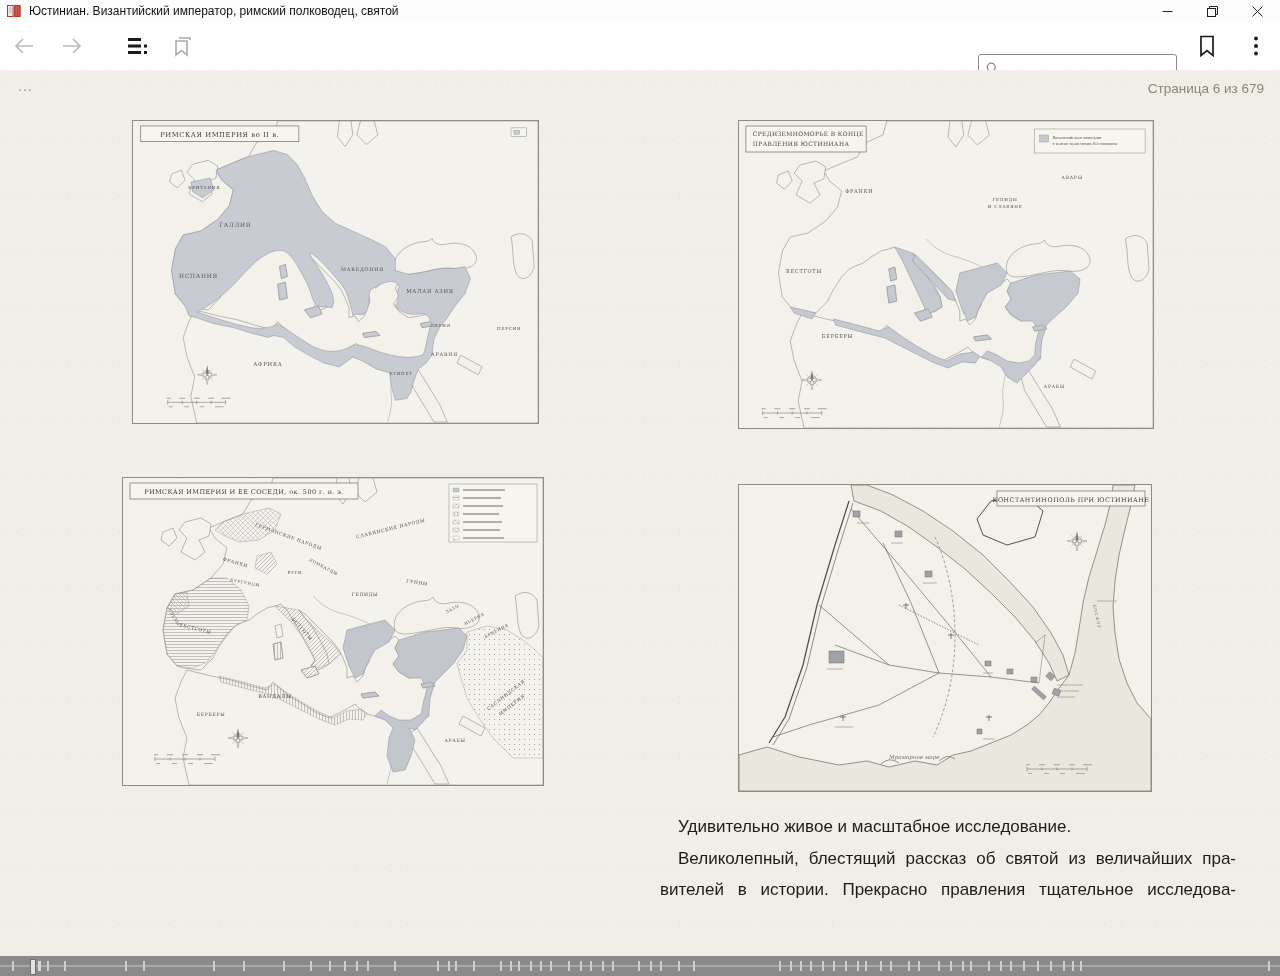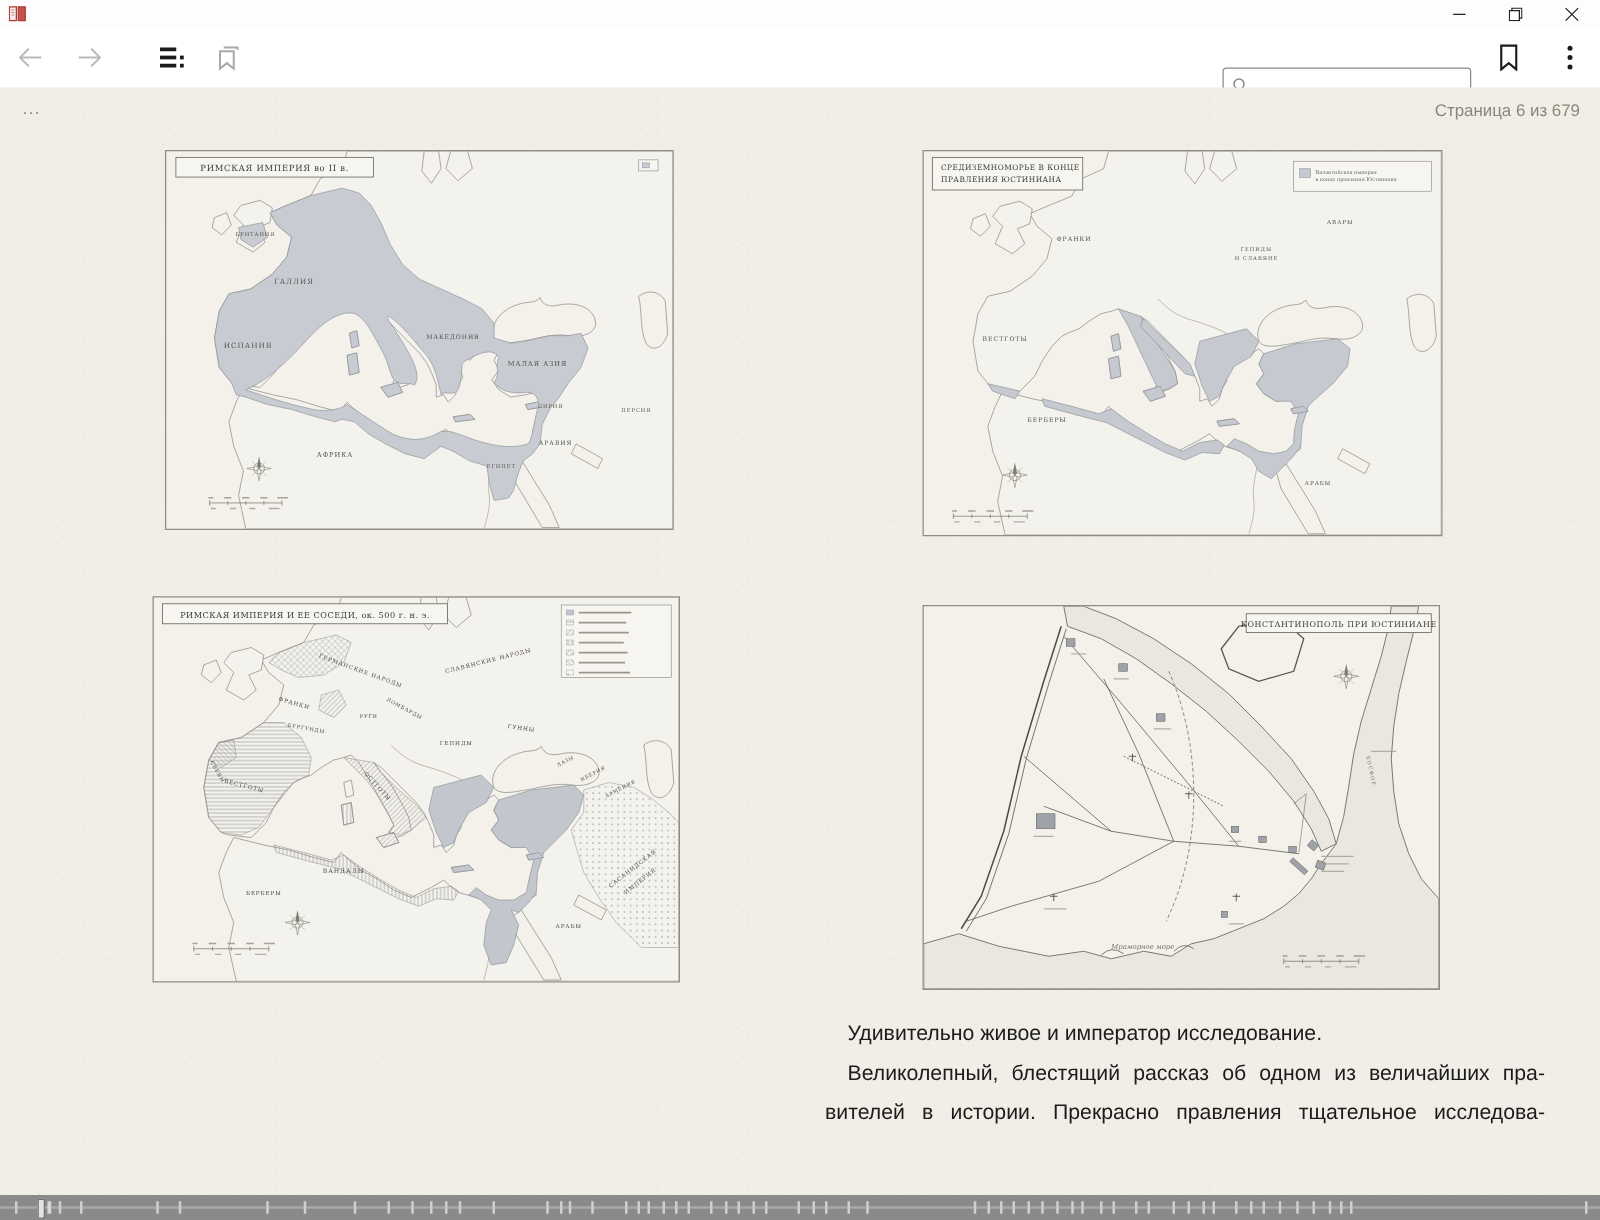--- a/index.html
+++ b/index.html
@@ -96,20 +96,21 @@
   <g id="maptitle-extra"></g>
 </defs>
 </svg>
 
 <div class="titlebar">
   <svg class="appicon" viewBox="0 0 14 14">
     <rect x="0.5" y="1.5" width="5.6" height="11" fill="#f6e8e6" stroke="#b03a34" stroke-width="1"></rect>
     <rect x="7.6" y="1.5" width="5.6" height="11" fill="#c4524c" stroke="#b03a34" stroke-width="1"></rect>
     <path d="M2.2,4 h2.2 M2.2,6 h2.2 M2.2,8 h2.2" stroke="#c4786f" stroke-width="0.7"></path>
   </svg>
+  <span class="title">Юстиниан. Византийский император, римский полководец, святой</span>
   <div class="wincontrols">
     <div class="winbtn">
         <svg width="11" height="11" viewBox="0 0 11 11">
           <path d="M0.5,5.5 H10.5" stroke="#222" stroke-width="1"></path>
         </svg>
       </div>
     <div class="winbtn">
         <svg width="11" height="11" viewBox="0 0 11 11">
           <rect x="0.5" y="2.5" width="8" height="8" fill="none" stroke="#222" stroke-width="1"></rect>
           <path d="M2.5,2.5 V0.5 H10.5 V8.5 H8.5" fill="none" stroke="#222" stroke-width="1"></path>
@@ -368,22 +369,22 @@
   <rect x="258" y="6" width="148" height="15" fill="#f7f5ef" stroke="#6e6e66" stroke-width="0.7"></rect>
   <text x="332" y="16.5" text-anchor="middle" font-size="6.3" letter-spacing="0.5" fill="#3c3c38">КОНСТАНТИНОПОЛЬ ПРИ ЮСТИНИАНЕ</text>
   <text x="150" y="274" font-size="5.5" font-style="italic" fill="#73726a">Мраморное море</text>
   <text x="354" y="120" font-size="4" letter-spacing="1" fill="#73726a" transform="rotate(78,354,120)">БОСФОР</text>
   <use href="#compass" transform="translate(338,56)"></use>
   <use href="#scalebar" transform="translate(288,284)"></use>
 </svg>
 </div>
 
 <div class="quote">
-  <div class="ind1">Удивительно живое и император исследование.</div>
-  <div class="ind1 just">Великолепный, блестящий рассказ об одном из величайших пра-</div>
+  <div class="ind1">Удивительно живое и масштабное исследование.</div>
+  <div class="ind1 just">Великолепный, блестящий рассказ об святой из величайших пра-</div>
   <div class="just">вителей в истории. Прекрасно правления тщательное исследова-</div>
 </div>
 
 <div class="progressbar">
   <div class="midline"></div>
   <div id="ticks">
       <div class="tick" style="left: 12px;"></div>
       <div class="tick" style="left: 47px;"></div>
       <div class="tick" style="left: 64px;"></div>
       <div class="tick" style="left: 125px;"></div>

